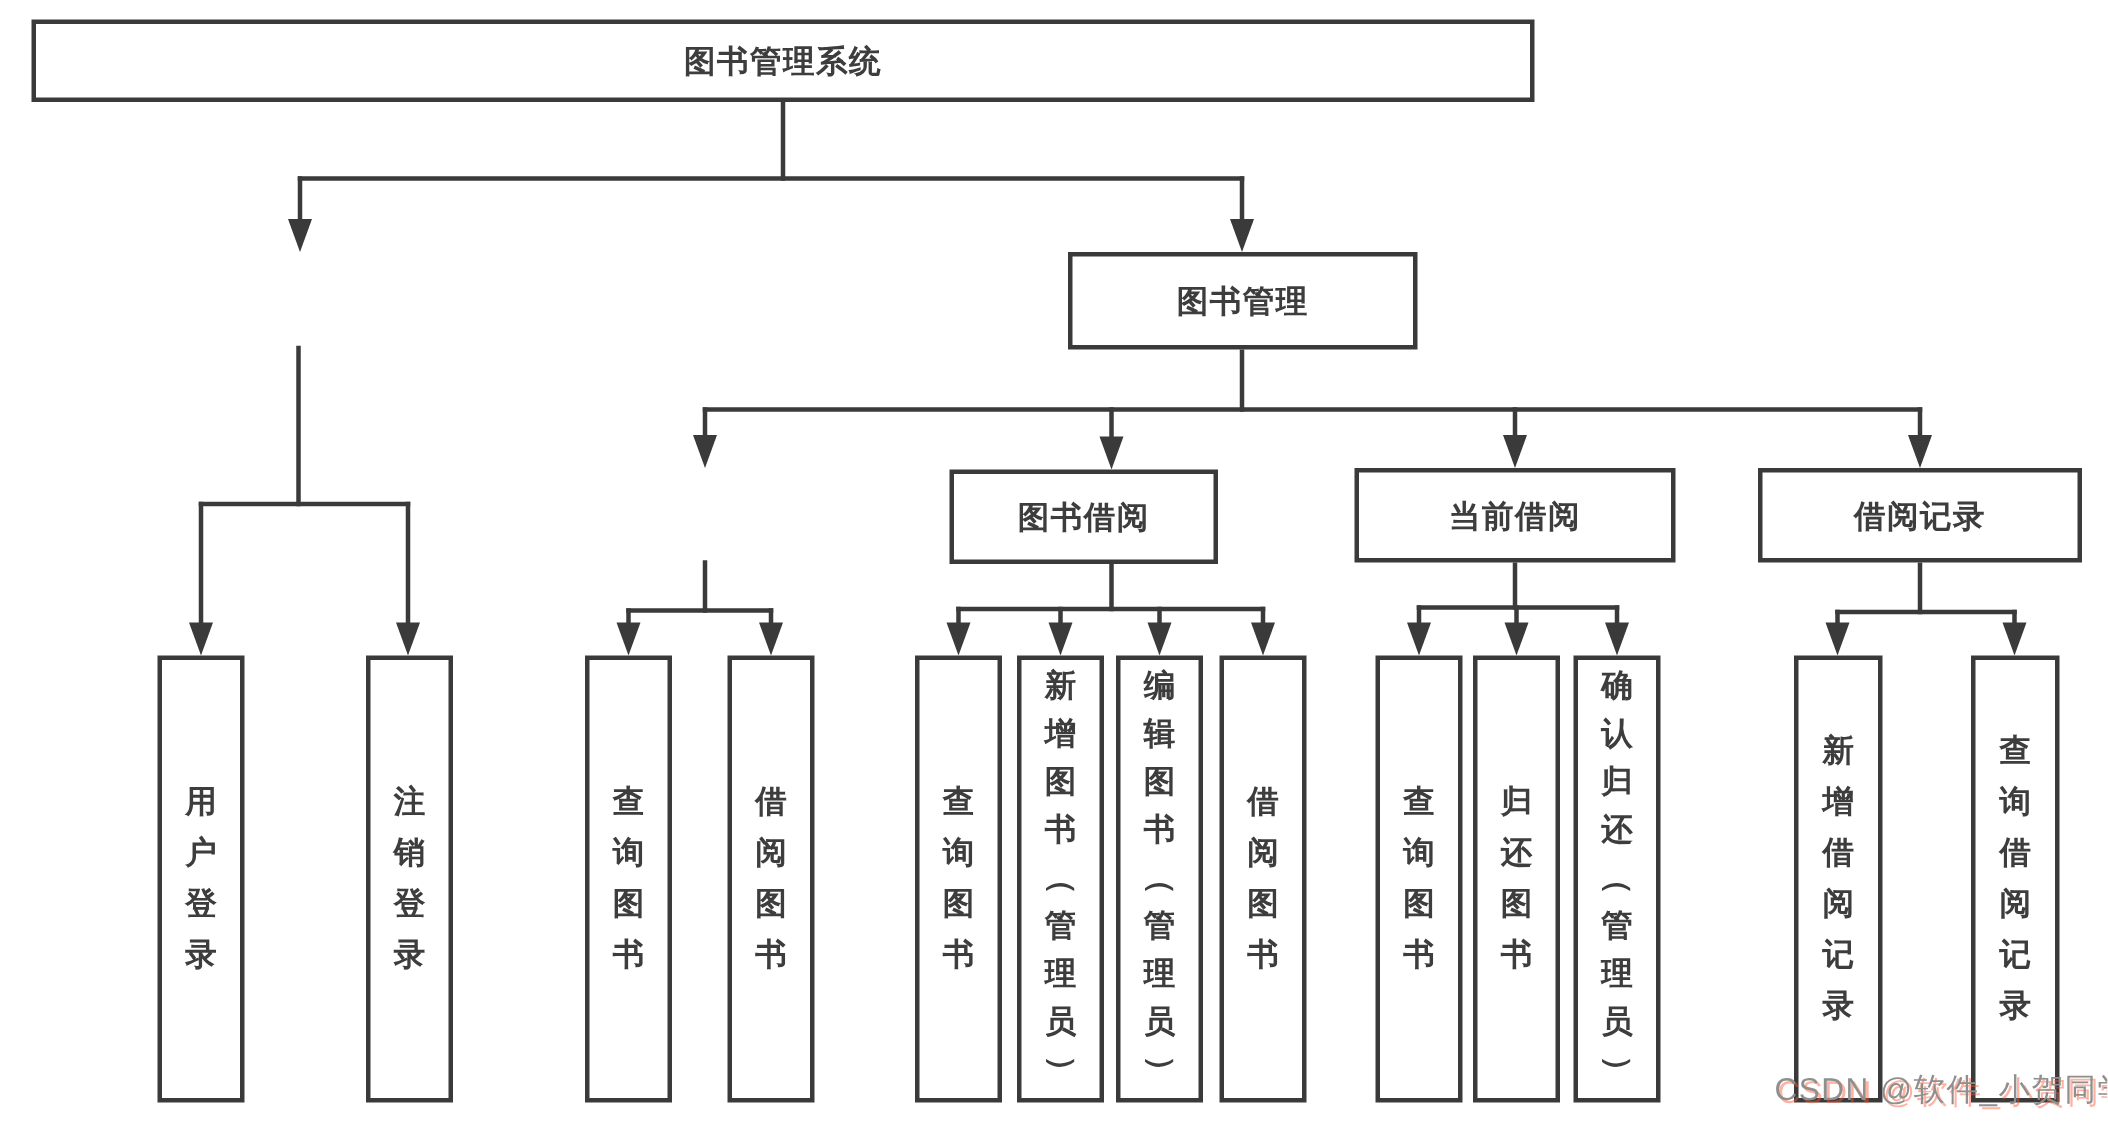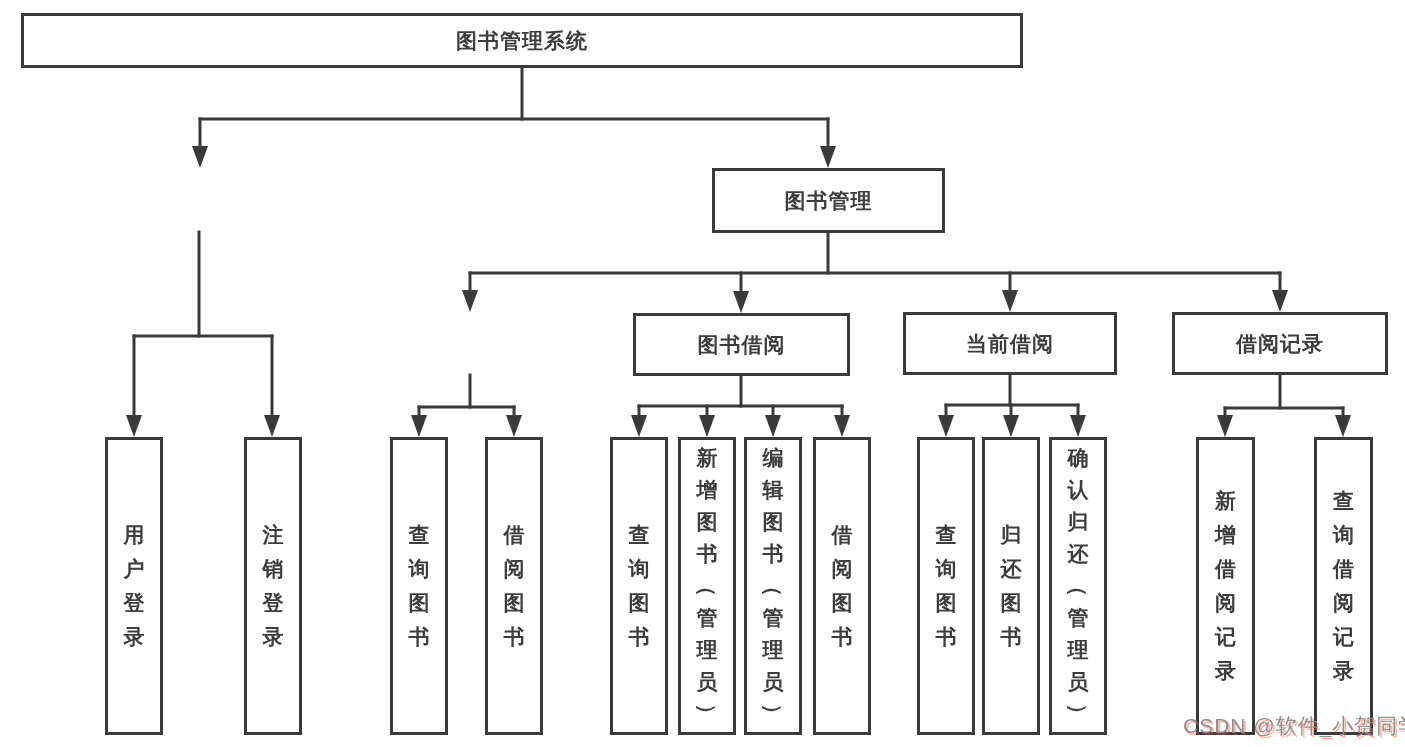--- a/index.html
+++ b/index.html
@@ -108,21 +108,21 @@
       <line x1="1343" y1="408" x2="1343" y2="421" stroke="#3a3a3a" stroke-width="3" stroke-linecap="square"></line>
       <polygon points="1335,415 1351,415 1343,437" fill="#3a3a3a"></polygon>
     </svg>
 
   <div class="node" style="left: 21px; top: 13px; width: 1002px; height: 55px;">
     <span class="label">图书管理系统</span>
   </div>
   <div class="node" style="left: 712px; top: 168px; width: 233px; height: 65px;">
     <span class="label">图书管理</span>
   </div>
-  <div class="node" style="left: 633px; top: 313px; width: 217px; height: 63px;">
+  <div class="node" style="left: 633px; top: 313px; width: 179px; height: 63px;">
     <span class="label">图书借阅</span>
   </div>
   <div class="node" style="left: 1172px; top: 312px; width: 216px; height: 63px;">
     <span class="label">借阅记录</span>
   </div>
   <div class="node" style="left: 903px; top: 312px; width: 214px; height: 63px;">
     <span class="label">当前借阅</span>
   </div>
 
   <div class="node vertical" style="left: 105px; top: 437px; width: 58px; height: 298px;">

